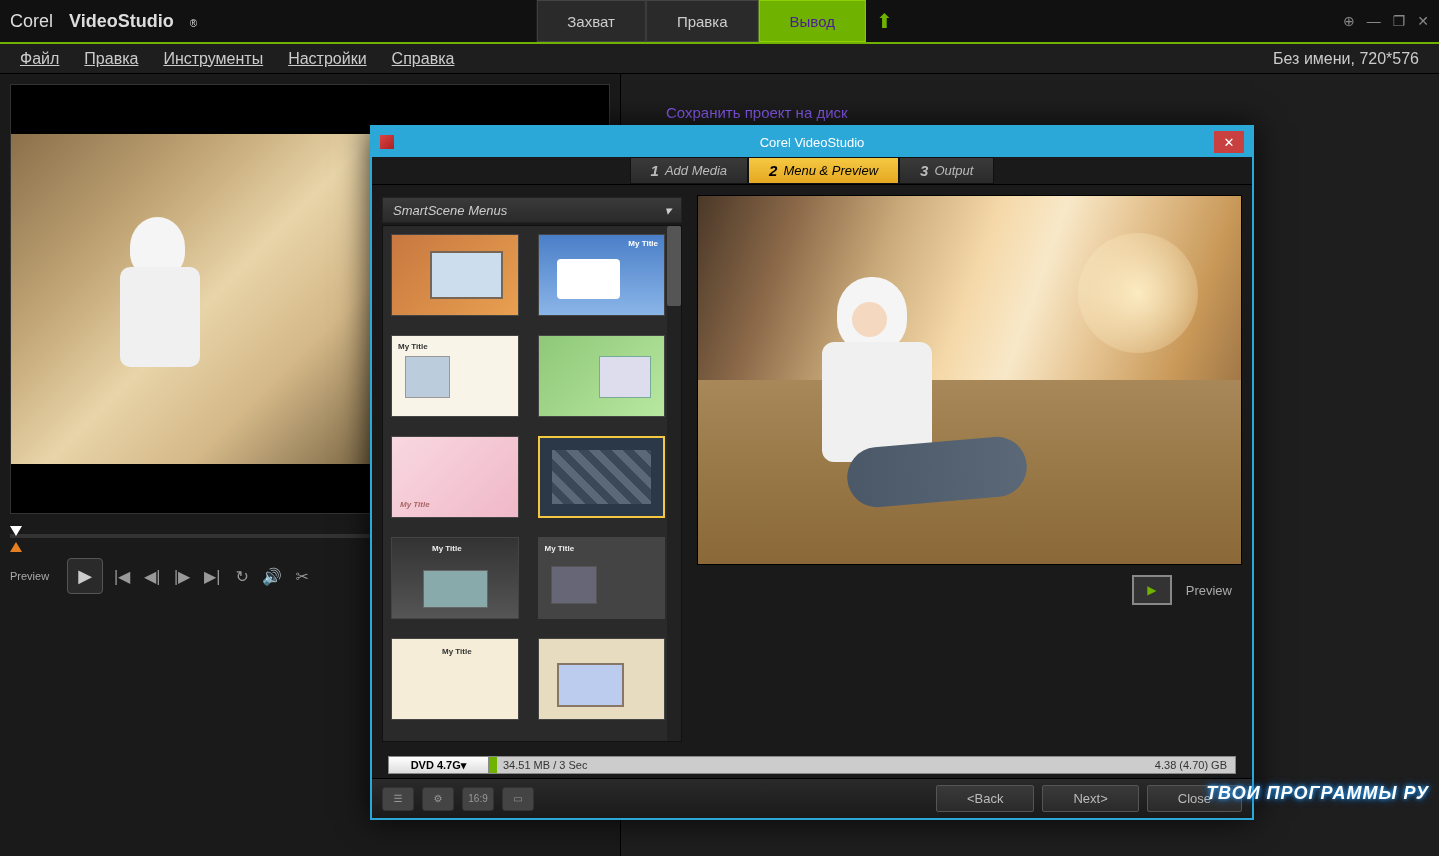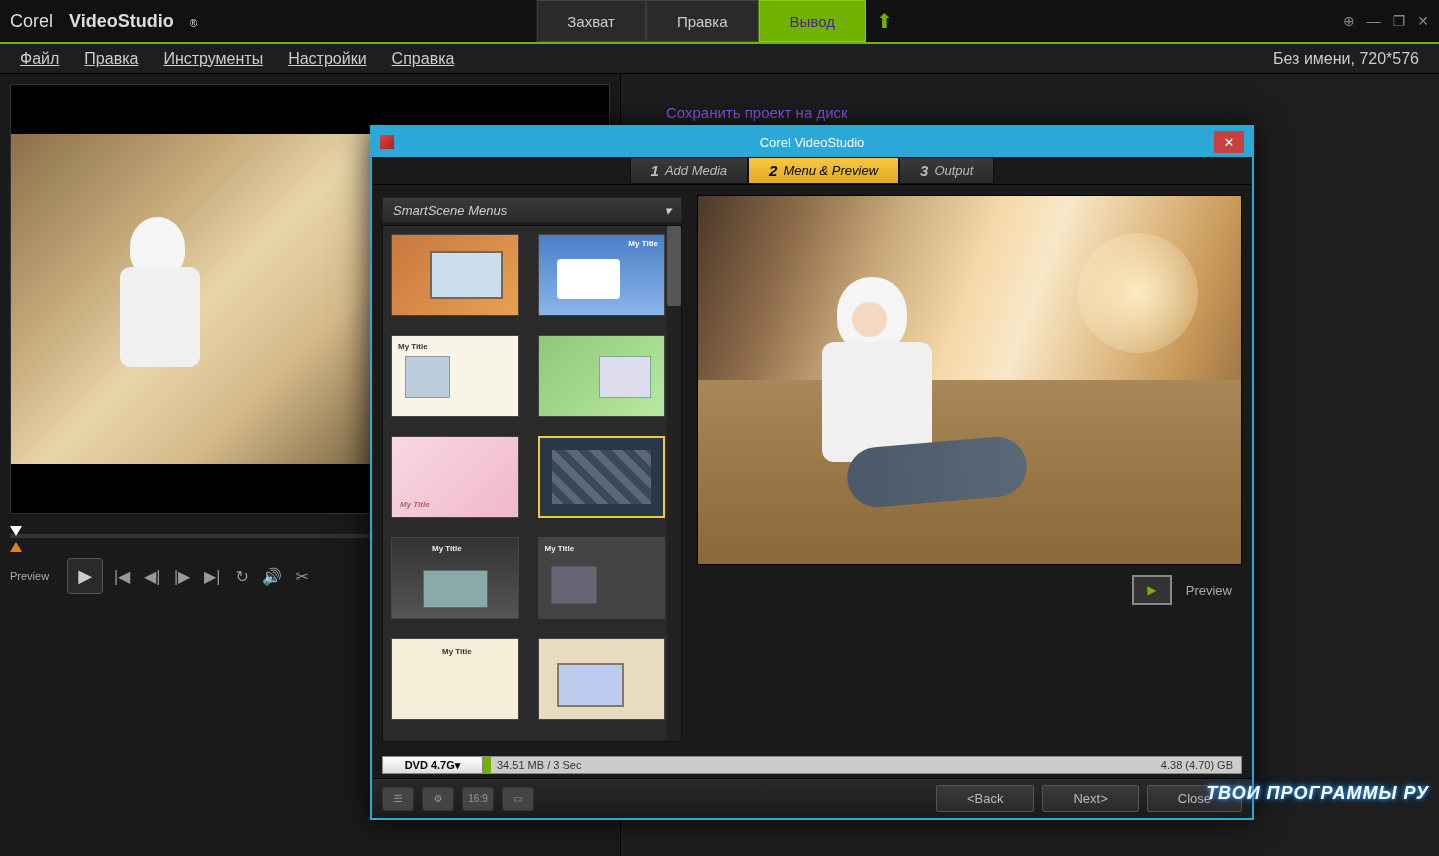--- a/index.html
+++ b/index.html
@@ -88,21 +88,21 @@
 .action-icon{width:24px;height:20px;display:inline-block}
 .ai-note{background:linear-gradient(#888,#666);border-radius:2px}
 .ai-decor{background:linear-gradient(#c8a848,#a88828);border-radius:2px}
 .ai-text{background:#555;position:relative}
 .ai-text::after{content:"T";position:absolute;color:#ccc;font-weight:700;font-size:14px;left:6px;top:0}
 .preview-btn-row{display:flex;justify-content:flex-end;padding:10px}
 .preview-btn{display:flex;align-items:center;gap:14px;color:#aaa;font-size:13px;cursor:pointer}
 .preview-monitor{width:40px;height:30px;border:2px solid #888;background:#333;position:relative;display:flex;align-items:center;justify-content:center}
 .preview-monitor::after{content:"▶";color:#6fb300;font-size:12px}
 
-.progress-bar{height:18px;background:#ccc;margin:4px 10px;display:flex;align-items:center;position:relative;font-size:11px;border:1px solid #888}
+.progress-bar{height:18px;background:#ccc;margin:4px 16px;display:flex;align-items:center;position:relative;font-size:11px;border:1px solid #888}
 .progress-select{width:100px;height:100%;background:linear-gradient(#fff,#ddd);border-right:1px solid #888;display:flex;align-items:center;justify-content:center;font-weight:700}
 .progress-used{background:#6fb300;width:8px;height:100%}
 .progress-text{padding:0 6px;color:#333}
 .progress-total{margin-left:auto;padding:0 8px;color:#333}
 
 .dialog-footer{height:40px;background:linear-gradient(#2a2a2a,#1a1a1a);display:flex;align-items:center;padding:0 10px;gap:8px;border-top:1px solid #000}
 .footer-icon{width:32px;height:24px;background:#444;border:1px solid #333;border-radius:3px;cursor:pointer;display:flex;align-items:center;justify-content:center;color:#999;font-size:10px}
 .footer-spacer{flex:1}
 .footer-btn{padding:5px 30px;background:linear-gradient(#3a3a3a,#2a2a2a);border:1px solid #555;color:#bbb;font-size:13px;cursor:pointer;border-radius:2px}
 

